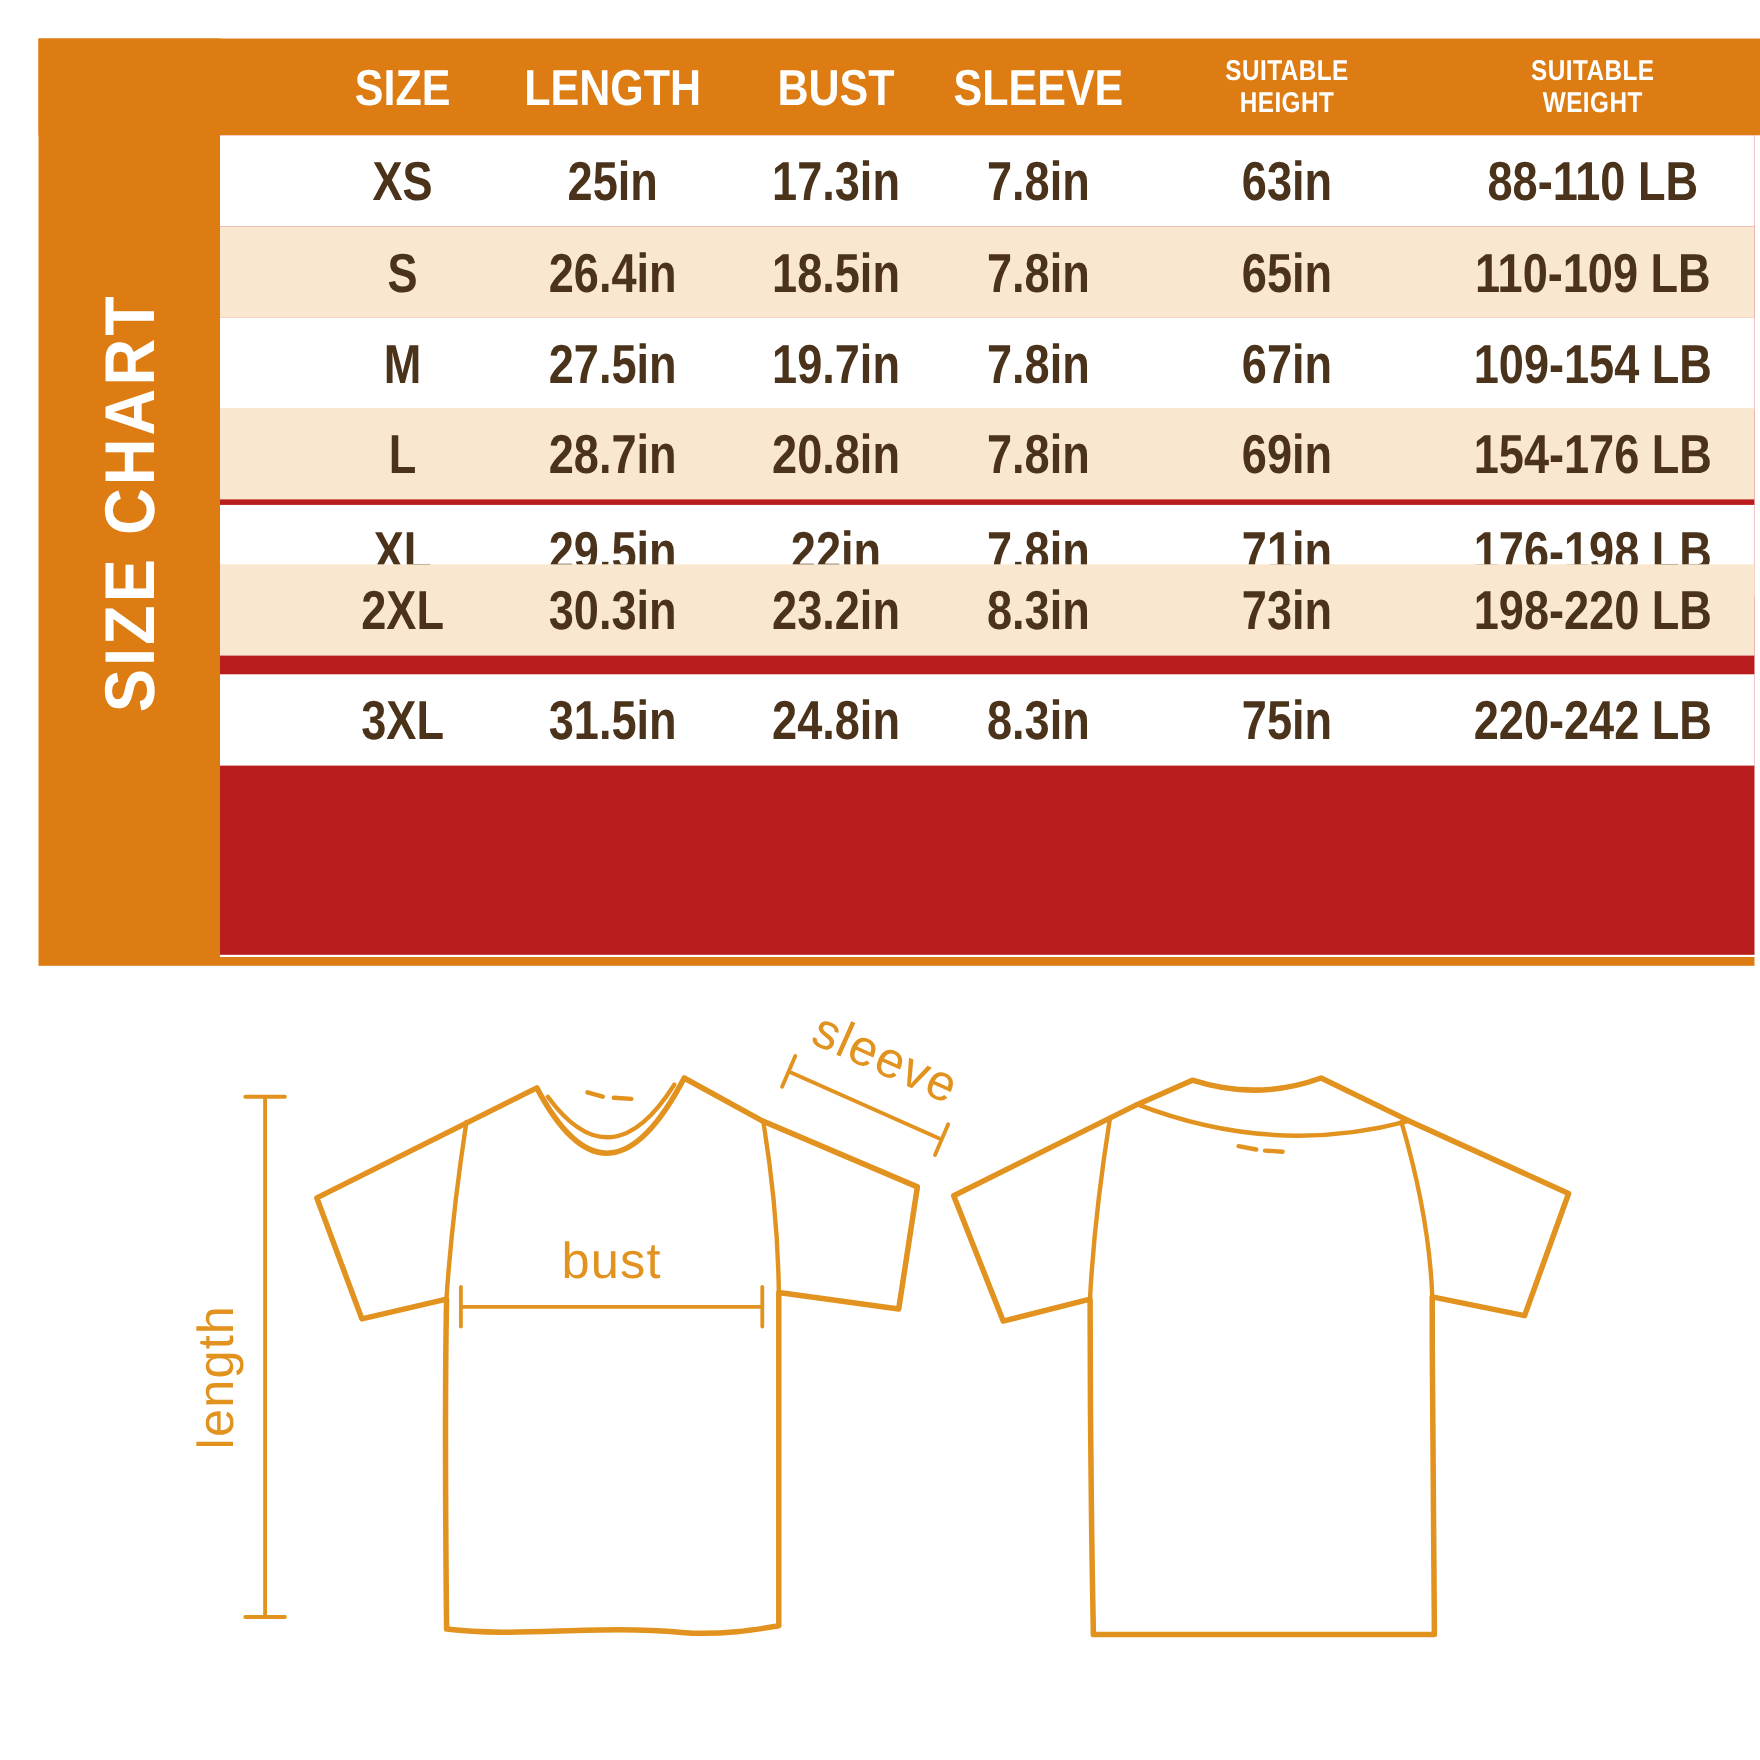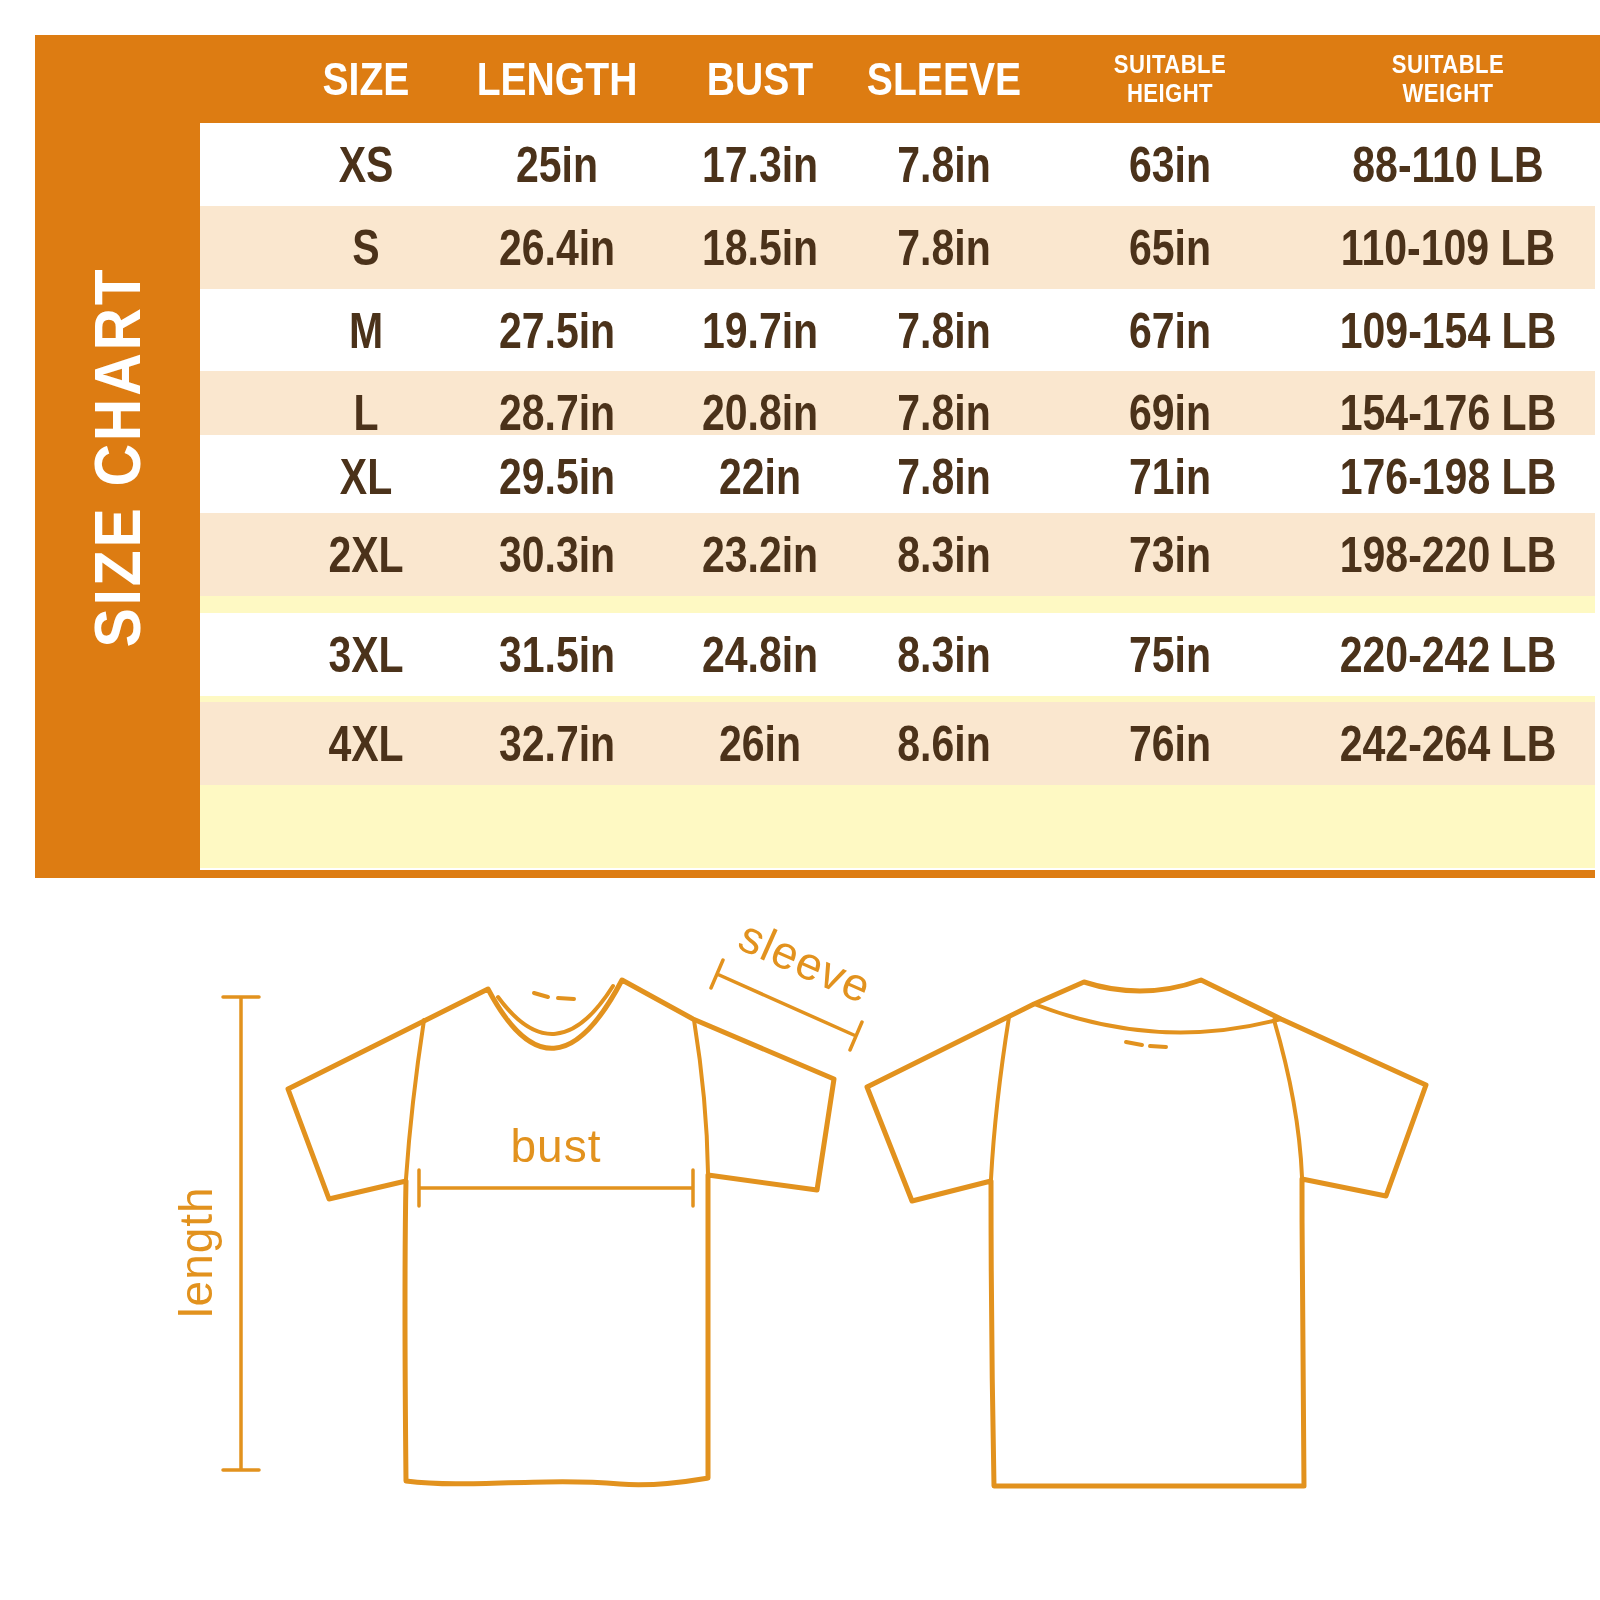--- a/index.html
+++ b/index.html
@@ -14,21 +14,21 @@
     position:absolute;left:50%;top:50%;
     transform:translate(-50%,-50%) rotate(-90deg) scaleX(0.92);
     color:#ffffff;font-weight:bold;font-size:64px;letter-spacing:3px;white-space:nowrap;
   }
   .hcell{
     position:absolute;top:50%;transform:translate(-50%,-50%) scaleX(0.85);
     color:#ffffff;font-weight:bold;font-size:46px;white-space:nowrap;
   }
   .hcell.two{font-size:26px;line-height:1.12;text-align:center;letter-spacing:0.5px;}
   .h1{left:331px}.h2{left:522px}.h3{left:725px}.h4{left:909px}.h5{left:1135px}.h6{left:1413px}
-  .rows{position:absolute;left:165px;top:88px;width:1395px;height:745px;background:#fef9c3;}
+  .rows{position:absolute;left:165px;top:88px;width:1395px;height:745px;background:#b91c1c;}
   .trow{position:absolute;left:0;width:1395px;height:83px;background:#ffffff;}
   .trow.peach{background:#FAE7CF;}
   .cell{
     position:absolute;top:50%;transform:translate(-50%,-50%) scaleX(0.82);
     font-weight:bold;font-size:50px;color:#4B321A;white-space:nowrap;
   }
   .k1{left:166px}.k2{left:357px}.k3{left:560px}.k4{left:744px}.k5{left:970px}.k6{left:1248px}
   .bottom-strip{position:absolute;left:165px;top:835px;width:1395px;height:8px;background:#DD7C12;}
   .diagram{position:absolute;left:0;top:880px;width:1600px;height:720px;}
   .shirt{fill:none;stroke:#E2921E;stroke-width:5;stroke-linejoin:round;stroke-linecap:round;}
@@ -86,21 +86,21 @@
       <div class="cell k6">109-154 LB</div>
     </div>
     <div class="trow peach" style="top:248px">
       <div class="cell k1">L</div>
       <div class="cell k2">28.7in</div>
       <div class="cell k3">20.8in</div>
       <div class="cell k4">7.8in</div>
       <div class="cell k5">69in</div>
       <div class="cell k6">154-176 LB</div>
     </div>
-    <div class="trow" style="top:312px">
+    <div class="trow" style="top:336px">
       <div class="cell k1">XL</div>
       <div class="cell k2">29.5in</div>
       <div class="cell k3">22in</div>
       <div class="cell k4">7.8in</div>
       <div class="cell k5">71in</div>
       <div class="cell k6">176-198 LB</div>
     </div>
     <div class="trow peach" style="top:390px">
       <div class="cell k1">2XL</div>
       <div class="cell k2">30.3in</div>
@@ -109,28 +109,20 @@
       <div class="cell k5">73in</div>
       <div class="cell k6">198-220 LB</div>
     </div>
     <div class="trow" style="top:490px">
       <div class="cell k1">3XL</div>
       <div class="cell k2">31.5in</div>
       <div class="cell k3">24.8in</div>
       <div class="cell k4">8.3in</div>
       <div class="cell k5">75in</div>
       <div class="cell k6">220-242 LB</div>
-    </div>
-    <div class="trow peach" style="top:579px">
-      <div class="cell k1">4XL</div>
-      <div class="cell k2">32.7in</div>
-      <div class="cell k3">26in</div>
-      <div class="cell k4">8.6in</div>
-      <div class="cell k5">76in</div>
-      <div class="cell k6">242-264 LB</div>
     </div>
   </div>
 
   <div class="bottom-strip"></div>
 </div>
 
 <svg class="diagram" viewBox="0 0 1600 720" xmlns="http://www.w3.org/2000/svg">
 
   <g>
     <path class="shirt" d="M 488 109

